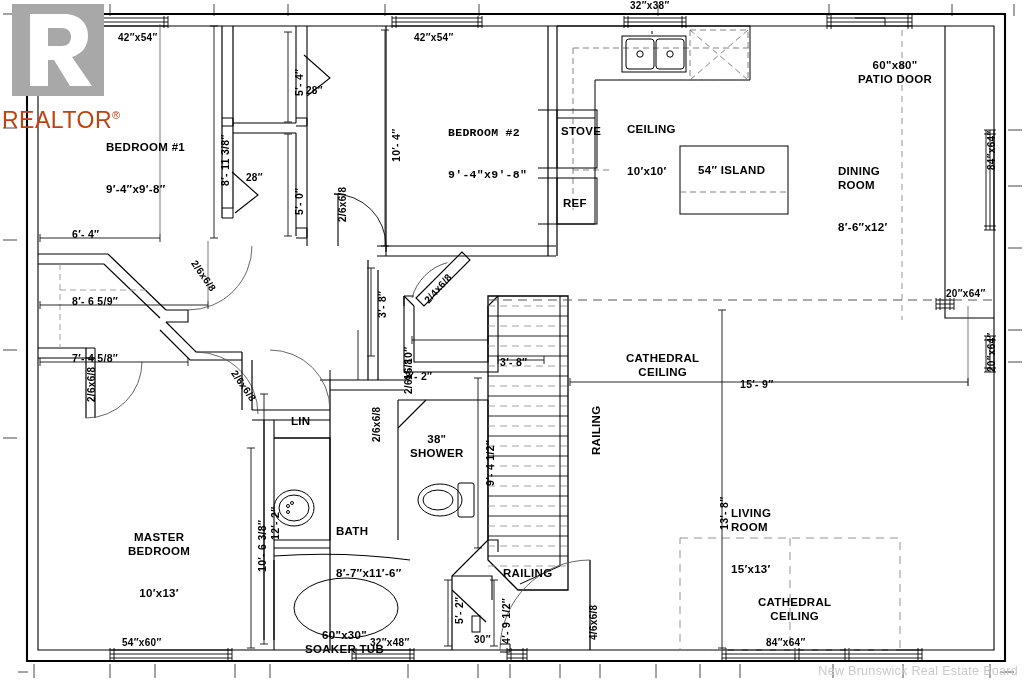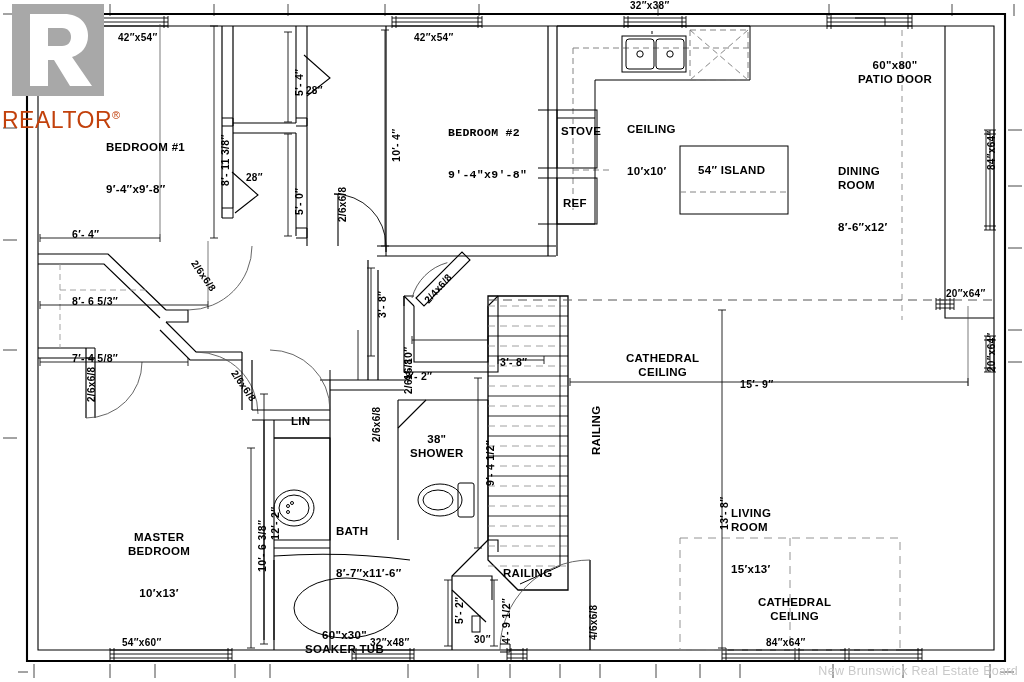--- a/index.html
+++ b/index.html
@@ -460,21 +460,21 @@
   <div class="lbl small rotd" style="left:422px;top:298px;transform:rotate(-48deg);">2/4x6/8</div>
   <div class="lbl small rot90" style="left:588px;top:640px;">4/6x6/8</div>
   <div class="lbl small" style="left:474px;top:596px;margin-top:38px;">30″</div>
 
   <div class="lbl dim rot90" style="left:219px;top:186px;">8′- 11 3/8″</div>
   <div class="lbl dim rot90" style="left:390px;top:162px;">10′- 4″</div>
   <div class="lbl dim rot90" style="left:293px;top:96px;">5′- 4″</div>
   <div class="lbl dim rot90" style="left:293px;top:215px;">5′- 0″</div>
 
   <div class="lbl dim" style="left:72px;top:228px;">6′- 4″</div>
-  <div class="lbl dim" style="left:72px;top:295px;">8′- 6 5/3″</div>
+  <div class="lbl dim" style="left:72px;top:295px;">8′- 6 5/9″</div>
   <div class="lbl dim" style="left:72px;top:352px;">7′- 4 5/8″</div>
 
   <div class="lbl dim rot90" style="left:376px;top:318px;">3′- 8″</div>
   <div class="lbl dim rot90" style="left:402px;top:380px;">1′- 10″</div>
   <div class="lbl dim" style="left:405px;top:370px;">3′- 2″</div>
   <div class="lbl dim" style="left:500px;top:356px;">3′- 8″</div>
   <div class="lbl dim rot90" style="left:484px;top:486px;">9′- 4 1/2″</div>
 
   <div class="lbl dim rot90" style="left:269px;top:540px;">12′- 2″</div>
   <div class="lbl dim rot90" style="left:256px;top:572px;">10′- 6 3/8″</div>

